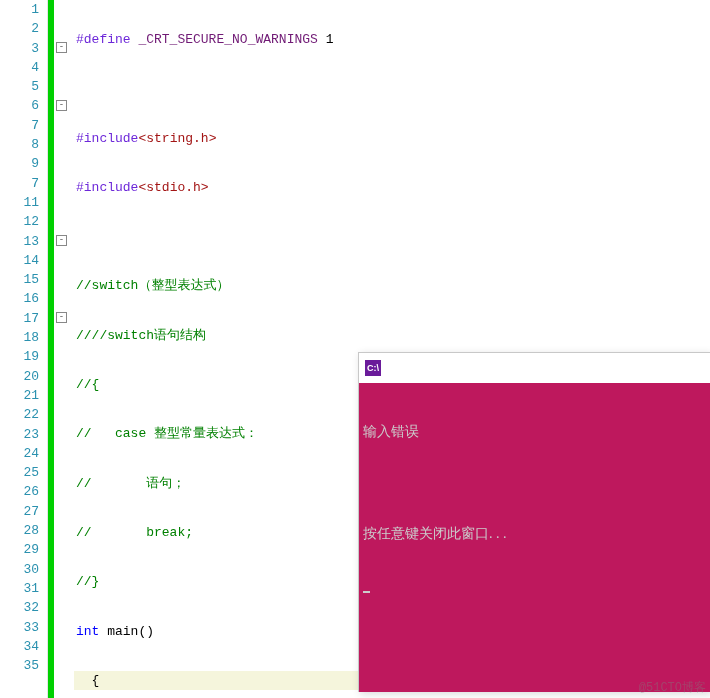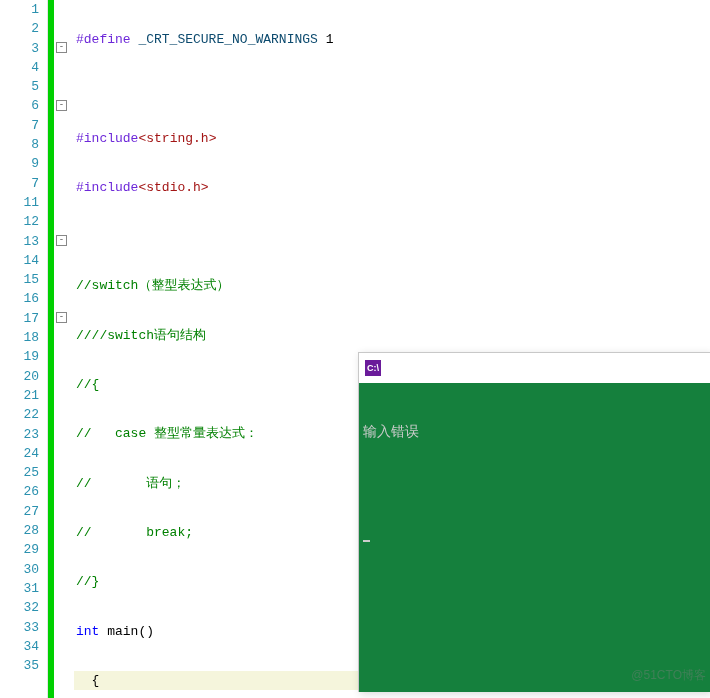--- a/index.html
+++ b/index.html
@@ -56,21 +56,21 @@
   position: relative;
   white-space: pre;
 }
 .cl {
   height: 19.3px;
   line-height: 19.3px;
   padding-left: 2px;
 }
 .cl.hi { background: #f5f5dc; }
 .pp { color: #6d28d9; }
-.mac { color: #0c4a6e; }
+.mac { color: #701a75; }
 .inc { color: #a31515; }
 .cmt { color: #008000; }
 .typ { color: #0000ff; }
 
 .console {
   position: absolute;
   left: 358px;
   top: 352px;
   width: 352px;
   height: 340px;
@@ -93,45 +93,45 @@
 .appicon {
   width: 16px; height: 16px;
   background: #6a1b9a;
   color: #fff;
   font-size: 9px;
   line-height: 16px;
   text-align: center;
   font-weight: bold;
 }
 .term {
-  background: #15803d;
+  background: #be185d;
   color: #ccc;
   height: calc(100% - 30px);
   padding: 6px 4px 4px 4px;
   font-family: Liberation Serif, serif;
   font-size: 14px;
   line-height: 17px;
   white-space: pre;
   position: relative;
 }
 .term .line { min-height: 17px; }
 .cursor {
   display: inline-block;
   width: 7px;
   height: 2px;
   background: #ccc;
   vertical-align: bottom;
 }
 .watermark {
   position: absolute;
   right: 4px;
-  bottom: 14px;
+  bottom: 2px;
   color: rgba(128,128,128,.4);
   font-size: 12px;
-  font-family: Liberation Sans, sans-serif;
+  font-family: Liberation Mono, monospace;
 }
 </style>
 </head>
 <body>
 
 <div class="editor">
   <div class="gutter" id="gutter">
       <div class="ln">1</div>
       <div class="ln">2</div>
       <div class="ln">3</div>
@@ -214,17 +214,18 @@
   </div>
 </div>
 
 <div class="console">
   <div class="titlebar">
     <div class="appicon">C:\</div>
   </div>
   <div class="term">
     <div class="line">输入错误</div>
     <div class="line"></div>
+    <div class="line">按任意键关闭此窗口. . .</div>
     <div class="line"><span class="cursor"></span></div>
   </div>
 </div>
 
 <div class="watermark">@51CTO博客</div>
 
 </body></html>

